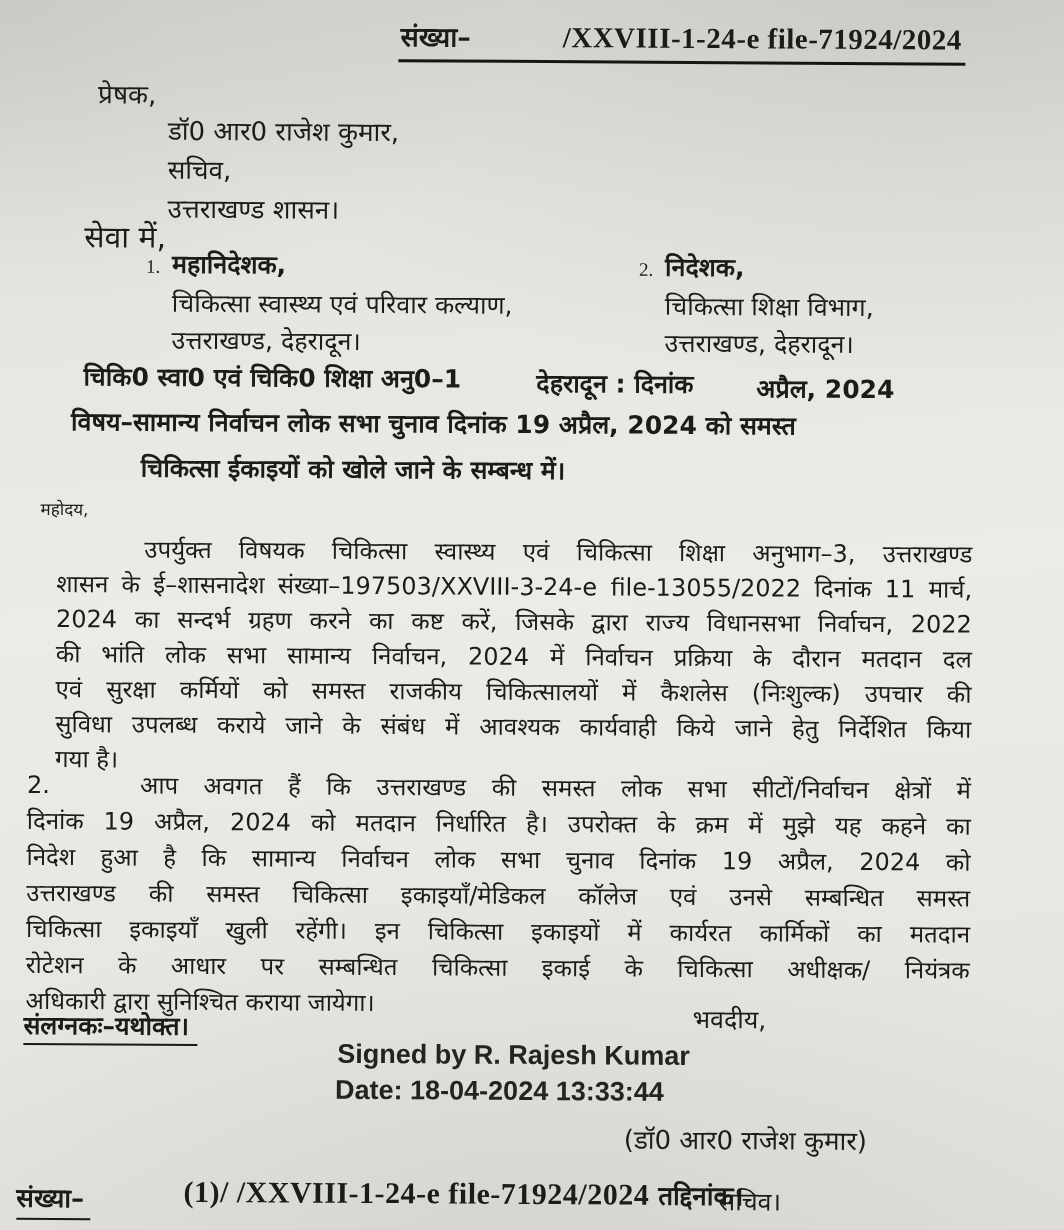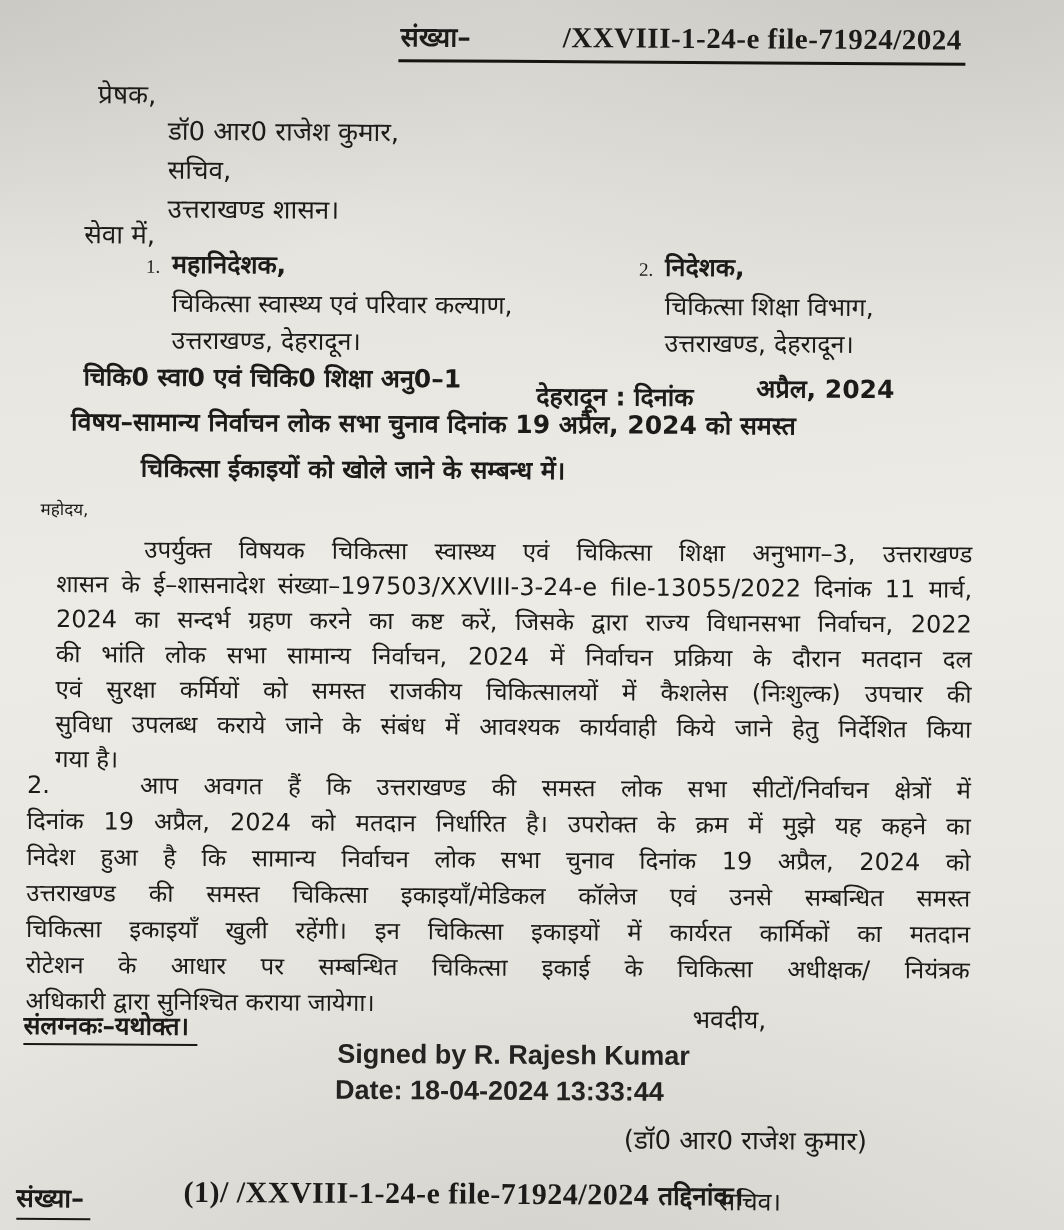--- a/index.html
+++ b/index.html
@@ -28,32 +28,32 @@
     border-bottom:3px solid #161511;
     padding:0 4px 5px 2px;
     white-space:nowrap;
   }
   .hdr .lbl{font-size:27px;font-weight:700;}
   .hdr .gap{display:inline-block;width:92px;}
   .hdr .num{font-size:29px;font-weight:700;letter-spacing:0.5px;}
 
   .from-label{left:113px;top:96px;font-size:26px;text-align:right;}
   .sender{left:183px;top:132px;font-size:26px;line-height:39px;}
-  .to-label{left:100px;top:236px;font-size:26px;}
+  .to-label{left:100px;top:236px;font-size:30px;}
 
   .addr{top:266px;font-size:25px;line-height:37px;}
   .addr1{left:162px;}
   .addr2{left:655px;}
   .addr .numcell{display:inline-block;width:26px;font-size:19px;font-family:"Liberation Serif",serif;}
   .addr .title{font-weight:600;}
   .addr .sub{margin-left:26px;}
 
   .refline{left:0;top:379px;width:1064px;font-size:25px;font-weight:600;white-space:nowrap;}
   .ref-left{left:100px;top:0;}
-  .ref-mid{left:553px;top:17px;}
+  .ref-mid{left:553px;top:4px;}
   .ref-right{left:773px;top:8px;}
 
   .subj1{left:88px;top:424px;font-size:25px;font-weight:600;white-space:nowrap;}
   .subj2{left:158px;top:470px;font-size:25px;font-weight:600;white-space:nowrap;}
 
   .salutation{left:58px;top:518px;font-size:17px;}
 
   .para{font-size:24px;}
   .para .ln{text-align:justify;text-align-last:justify;height:35px;overflow:visible;}
   .para .ln.last{text-align-last:left;}

